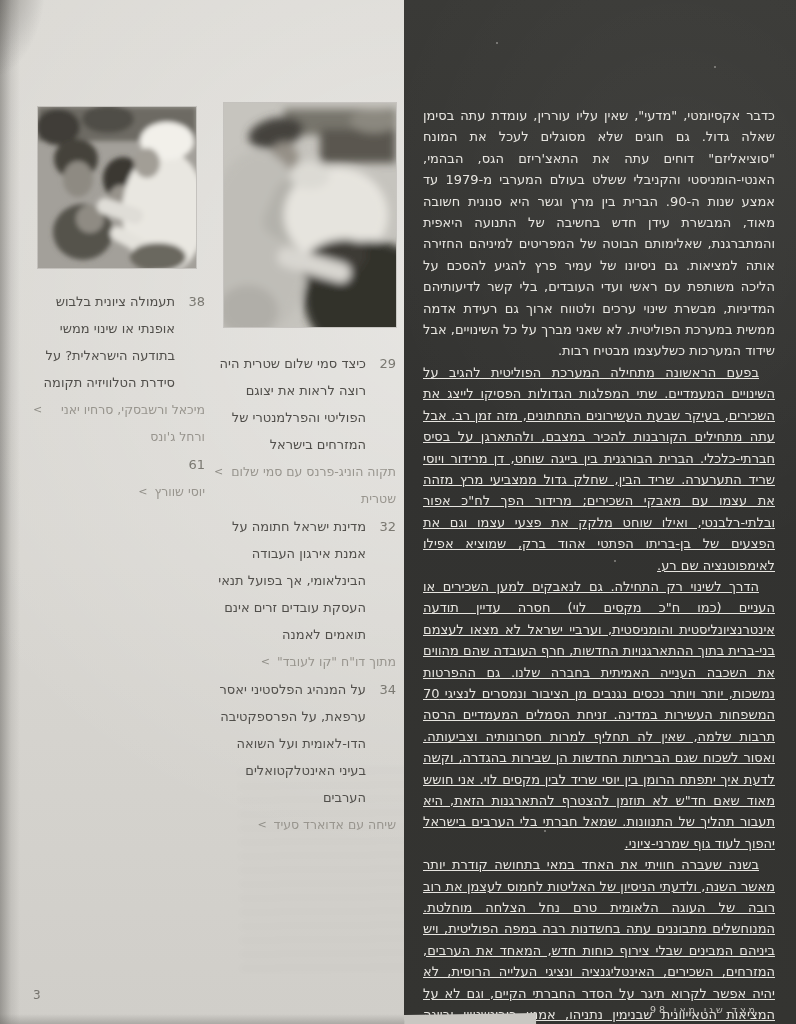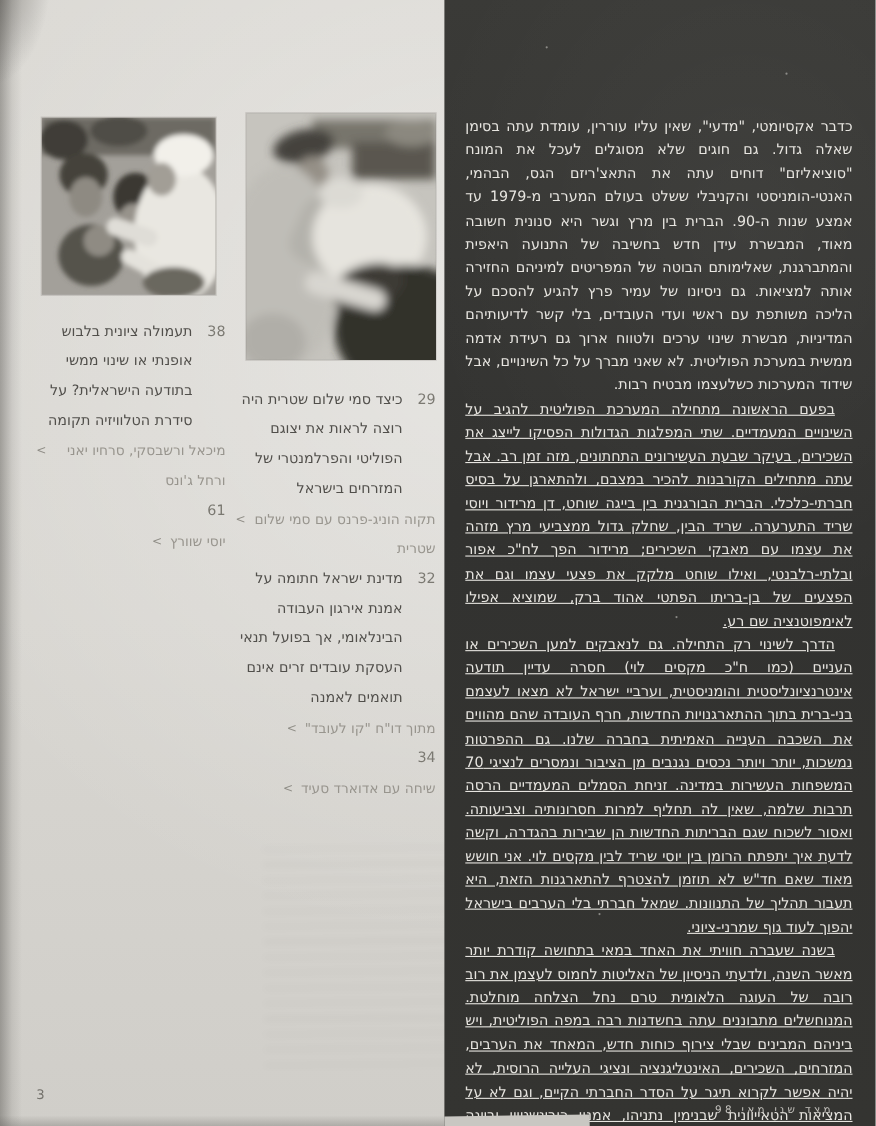--- a/index.html
+++ b/index.html
@@ -158,20 +158,21 @@
         <div class="toc-title">מדינת ישראל חתומה על אמנת אירגון העבודה הבינלאומי, אך בפועל תנאי העסקת עובדים זרים אינם תואמים לאמנה</div>
       </div>
       <div class="toc-byline">
         <span class="byline-text">מתוך דו"ח "קו לעובד"</span>
         <span class="byline-marker">&lt;</span>
       </div>
     </div>
     <div class="toc-entry">
       <div class="toc-row">
         <span class="toc-num">34</span>
+        <div class="toc-title">על המנהיג הפלסטיני יאסר ערפאת, על הפרספקטיבה הדו-לאומית ועל השואה בעיני האינטלקטואלים הערבים</div>
       </div>
       <div class="toc-byline">
         <span class="byline-text">שיחה עם אדוארד סעיד</span>
         <span class="byline-marker">&lt;</span>
       </div>
     </div>
   </div>
 
   <div class="dark-col">
     <span class="speck" style="left:76px;top:118px;"></span>

